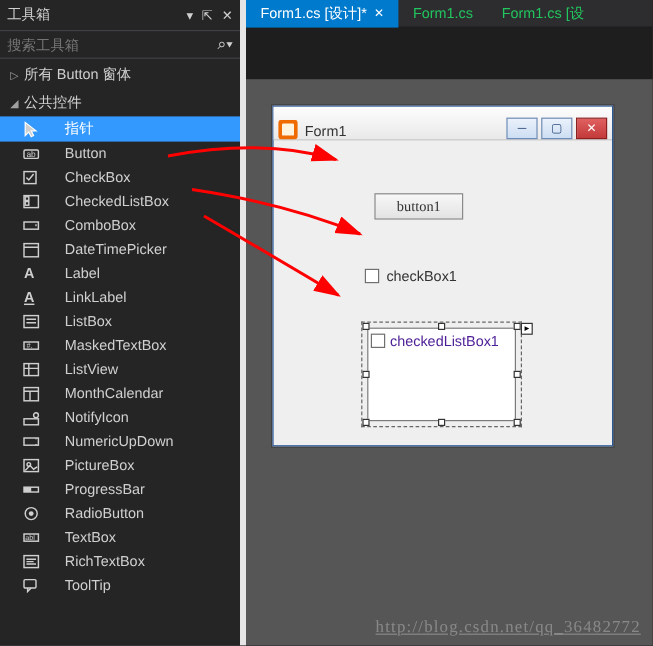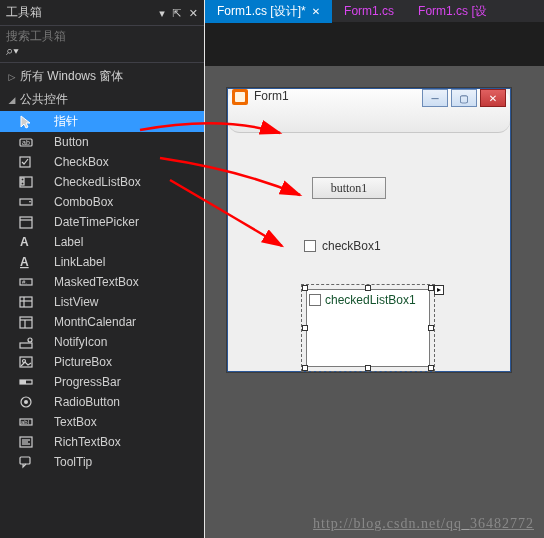--- a/index.html
+++ b/index.html
@@ -1,62 +1,62 @@
 <!DOCTYPE html>
 <html><head>
 <meta charset="utf-8">
 <style>
   * { box-sizing: border-box; margin: 0; padding: 0; font-family: "Microsoft YaHei", "Segoe UI", sans-serif; }
   body { width: 544px; height: 538px; background: #2d2d30; overflow: hidden; position: relative; }
   .container { display: flex; height: 100%; }
 
   
-  .toolbox { width: 205px; background: #252526; color: #d0d0d0; display: flex; flex-direction: column; border-right: 1px solid #e5e5e5; }
+  .toolbox { width: 205px; background: #252526; color: #d0d0d0; display: flex; flex-direction: column; border-right: 5px solid #e5e5e5; }
   .tb-header { display: flex; align-items: center; padding: 4px 6px; border-bottom: 1px solid #3f3f46; font-size: 12px; }
   .tb-header .title { flex: 1; }
   .tb-header .hdr-icons span { margin-left: 4px; font-size: 11px; cursor: pointer; }
-  .tb-search { display: flex; align-items: flex-start; padding: 3px 6px; border-bottom: 1px solid #3f3f46; flex-direction: column; }
+  .tb-search { display: flex; align-items: flex-end; padding: 3px 6px; border-bottom: 1px solid #3f3f46; }
   .tb-search input { flex: 1; background: transparent; border: none; color: #d0d0d0; font-size: 12px; outline: none; }
   .tb-search .mag { font-size: 13px; color: #d0d0d0; }
   .tb-tree { flex: 1; overflow: auto; font-size: 12px; padding: 2px 0; }
   .tb-cat { display: flex; align-items: center; padding: 3px 6px; cursor: pointer; }
   .tb-cat .arrow { width: 12px; text-align: center; font-size: 9px; color: #a0a0a0; }
   .tb-cat .label { margin-left: 2px; }
   .tb-item { display: flex; align-items: center; padding: 3px 6px 3px 18px; cursor: pointer; gap: 12px; }
   .tb-item.selected { background: #3399ff; color: #fff; }
   .tb-item.selected .icon svg * { stroke: #fff; }
   .tb-item .icon { width: 16px; height: 16px; display: inline-flex; align-items: center; justify-content: center; margin-right: 8px; }
   .tb-item .icon svg { display: block; }
   .tb-item.compact { padding-top: 2px; padding-bottom: 2px; }
 
   
   .designer { flex: 1; background: #1e1e1e; display: flex; flex-direction: column; gap: 44px; }
   .tabs { display: flex; align-items: center; height: 22px; background: #2d2d30; }
-  .tab { padding: 3px 12px; font-size: 12px; color: #d946ef; cursor: pointer; display: flex; align-items: center; gap: 6px; }
+  .tab { padding: 3px 12px; font-size: 12px; color: #22c55e; cursor: pointer; display: flex; align-items: center; gap: 6px; }
   .tab.active { background: #007acc; color: #fff; }
   .tab .glyph { font-size: 10px; }
   .surface { flex: 1; background: #565656; position: relative; padding: 22px; }
 
   
   .winform { width: 284px; height: 284px; background: #efefef; border: 1px solid #2b5797; position: relative; box-shadow: 0 0 0 1px rgba(0,0,0,.3); }
-  .winform .titlebar { height: 44px; background: linear-gradient(#fdfdfd,#e9e9e9); border-bottom: 1px solid #c8c8c8; display: flex; align-items: flex-start; padding: 0 4px; border-radius: 12px; }
+  .winform .titlebar { height: 28px; background: linear-gradient(#fdfdfd,#e9e9e9); border-bottom: 1px solid #c8c8c8; display: flex; align-items: flex-end; padding: 0 4px; }
   .winform .titlebar .appicon { width: 16px; height: 16px; background: #ef6a00; margin-right: 6px; border-radius: 2px; position: relative; }
   .winform .titlebar .appicon:after{content:'';position:absolute;inset:3px;background:#fff3e0;border-radius:1px;}
   .winform .titlebar .ftitle { font-size: 12px; color: #333; flex: 1; }
   .winform .titlebar .winbtns { display: flex; gap: 3px; }
   .winbtn { width: 26px; height: 18px; border: 1px solid #6c8bb7; background: linear-gradient(#eaf1fb,#cddef3); display: flex; align-items: center; justify-content: center; font-size: 10px; color: #2b4b7a; cursor: pointer; }
   .winbtn.close { background: linear-gradient(#e06060,#c33a3a); border-color:#8c1f1f; color:#fff; }
 
   .form-client { position: relative; height: calc(100% - 28px); padding-left: 36px; }
   .ctl-button { position: absolute; left: 84px; top: 44px; width: 74px; height: 22px; background: linear-gradient(#f7f7f7,#e3e3e3); border: 1px solid #8a8a8a; font: 12px/20px "SimSun", serif; text-align: center; color: #333; }
   .ctl-check-row { position: absolute; left: 76px; top: 106px; display: flex; align-items: center; gap: 6px; font: 12px "SimSun", serif; color: #333; }
   .checkbox-box { width: 12px; height: 12px; border: 1px solid #707070; background: #fff; }
 
   .clb-wrap { position: absolute; left: 78px; top: 156px; }
-  .ctl-clb { width: 124px; height: 78px; background: #fff; border: 1px solid #7a7a7a; font: 12px/16px "SimSun", serif; color: #14532d; padding: 2px 2px; }
+  .ctl-clb { width: 124px; height: 78px; background: #fff; border: 1px solid #7a7a7a; font: 12px/16px "SimSun", serif; color: #4c1d95; padding: 2px 2px; }
   .ctl-clb .row { display: flex; align-items: center; gap: 4px; }
   .sel-handle { width: 6px; height: 6px; background: #fff; border: 1px solid #333; position: absolute; }
   .sel-outline { position: absolute; inset: -5px; border: 1px dashed #666; pointer-events: none; }
   .h-tl{left:-4px;top:-4px}.h-tr{right:-4px;top:-4px}.h-bl{left:-4px;bottom:-4px}.h-br{right:-4px;bottom:-4px}
   .h-tc{left:50%;top:-4px;transform:translateX(-50%)}.h-bc{left:50%;bottom:-4px;transform:translateX(-50%)}
   .h-ml{left:-4px;top:50%;transform:translateY(-50%)}.h-mr{right:-4px;top:50%;transform:translateY(-50%)}
   .action-tag{position:absolute;right:-14px;top:-4px;width:10px;height:10px;border:1px solid #333;background:#fff;font-size:8px;line-height:8px;text-align:center;}
 
   
   .arrows { position: absolute; inset: 0; pointer-events: none; }
@@ -77,21 +77,21 @@
         <span>✕</span>
       </span>
     </div>
     <div class="tb-search">
       <input type="text" placeholder="搜索工具箱" style="">
       <span class="mag">⌕▾</span>
     </div>
     <div class="tb-tree" id="tb-tree">
         <div class="tb-cat">
           <span class="arrow">▷</span>
-          <span class="label">所有 Windows 窗体</span>
+          <span class="label">所有 Button 窗体</span>
         </div>
         <div class="tb-cat">
           <span class="arrow">◢</span>
           <span class="label">公共控件</span>
         </div>
         <div class="tb-item compact selected">
           <span class="icon">
             <svg width="16" height="16">
               <path d="M3 2 L3 13 L6 10 L8 14 L10 13 L8 9 L12 9 Z" fill="#cfcfcf"></path>
             </svg>
@@ -156,20 +156,30 @@
           <span class="icon">
             <svg width="16" height="16">
               <text x="2" y="12" font-size="12" font-weight="bold" fill="#cfcfcf" text-decoration="underline">A</text>
             </svg>
           </span>
           <span>LinkLabel</span>
         </div>
         <div class="tb-item compact">
           <span class="icon">
             <svg width="16" height="16">
+              <rect x="2" y="3" width="12" height="10" stroke="#cfcfcf" stroke-width="1.2" fill="none"></rect>
+              <line x1="4" y1="6" x2="12" y2="6" stroke="#cfcfcf" stroke-width="1.2" fill="none"></line>
+              <line x1="4" y1="9" x2="12" y2="9" stroke="#cfcfcf" stroke-width="1.2" fill="none"></line>
+            </svg>
+          </span>
+          <span>ListBox</span>
+        </div>
+        <div class="tb-item compact">
+          <span class="icon">
+            <svg width="16" height="16">
               <rect x="2" y="5" width="12" height="6" stroke="#cfcfcf" stroke-width="1.2" fill="none"></rect>
               <text x="4" y="10" font-size="6" fill="#cfcfcf">#.</text>
             </svg>
           </span>
           <span>MaskedTextBox</span>
         </div>
         <div class="tb-item compact">
           <span class="icon">
             <svg width="16" height="16">
               <rect x="2" y="3" width="12" height="10" stroke="#cfcfcf" stroke-width="1.2" fill="none"></rect>
@@ -190,20 +200,29 @@
           <span>MonthCalendar</span>
         </div>
         <div class="tb-item compact">
           <span class="icon">
             <svg width="16" height="16">
               <rect x="2" y="9" width="12" height="5" stroke="#cfcfcf" stroke-width="1.2" fill="none"></rect>
               <circle cx="12" cy="6" r="2" stroke="#cfcfcf" stroke-width="1.2" fill="none"></circle>
             </svg>
           </span>
           <span>NotifyIcon</span>
+        </div>
+        <div class="tb-item compact">
+          <span class="icon">
+            <svg width="16" height="16">
+              <rect x="2" y="5" width="12" height="6" stroke="#cfcfcf" stroke-width="1.2" fill="none"></rect>
+              <path d="M11 6 L13 6 L12 5 Z M11 10 L13 10 L12 11 Z" fill="#cfcfcf"></path>
+            </svg>
+          </span>
+          <span>NumericUpDown</span>
         </div>
         <div class="tb-item compact">
           <span class="icon">
             <svg width="16" height="16">
               <rect x="2" y="3" width="12" height="10" stroke="#cfcfcf" stroke-width="1.2" fill="none"></rect>
               <circle cx="6" cy="7" r="1.5" stroke="#cfcfcf" stroke-width="1.2" fill="none"></circle>
               <path d="M3 12 L7 8 L10 11 L13 9" stroke="#cfcfcf" stroke-width="1.2" fill="none"></path>
             </svg>
           </span>
           <span>PictureBox</span>

